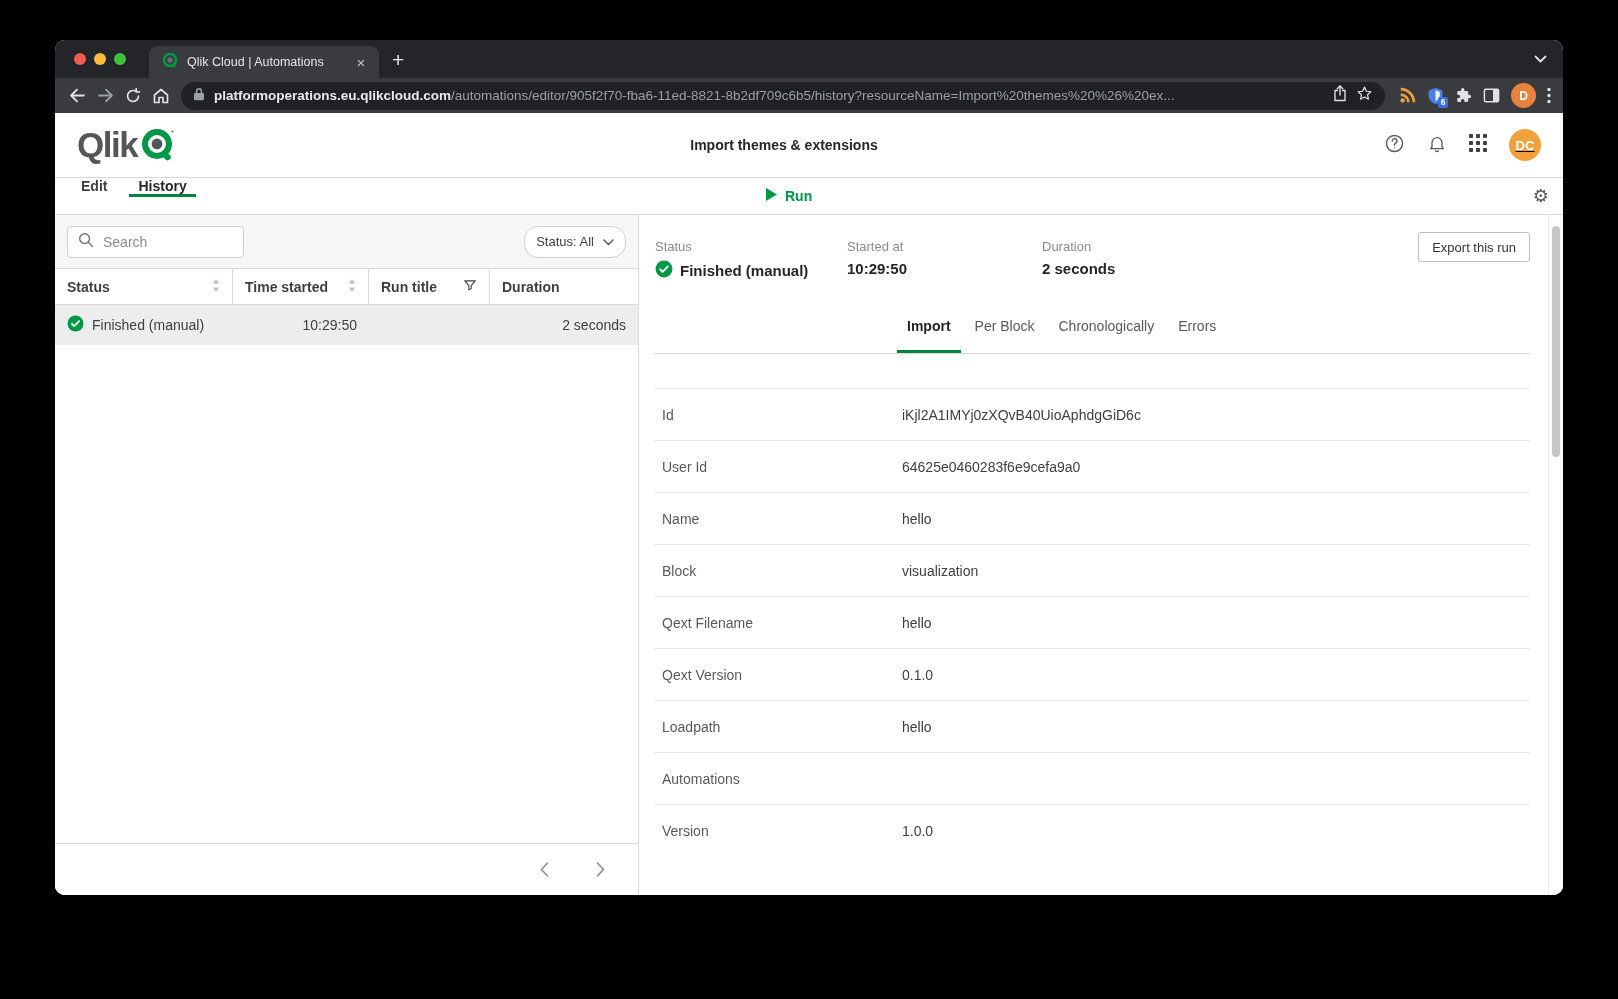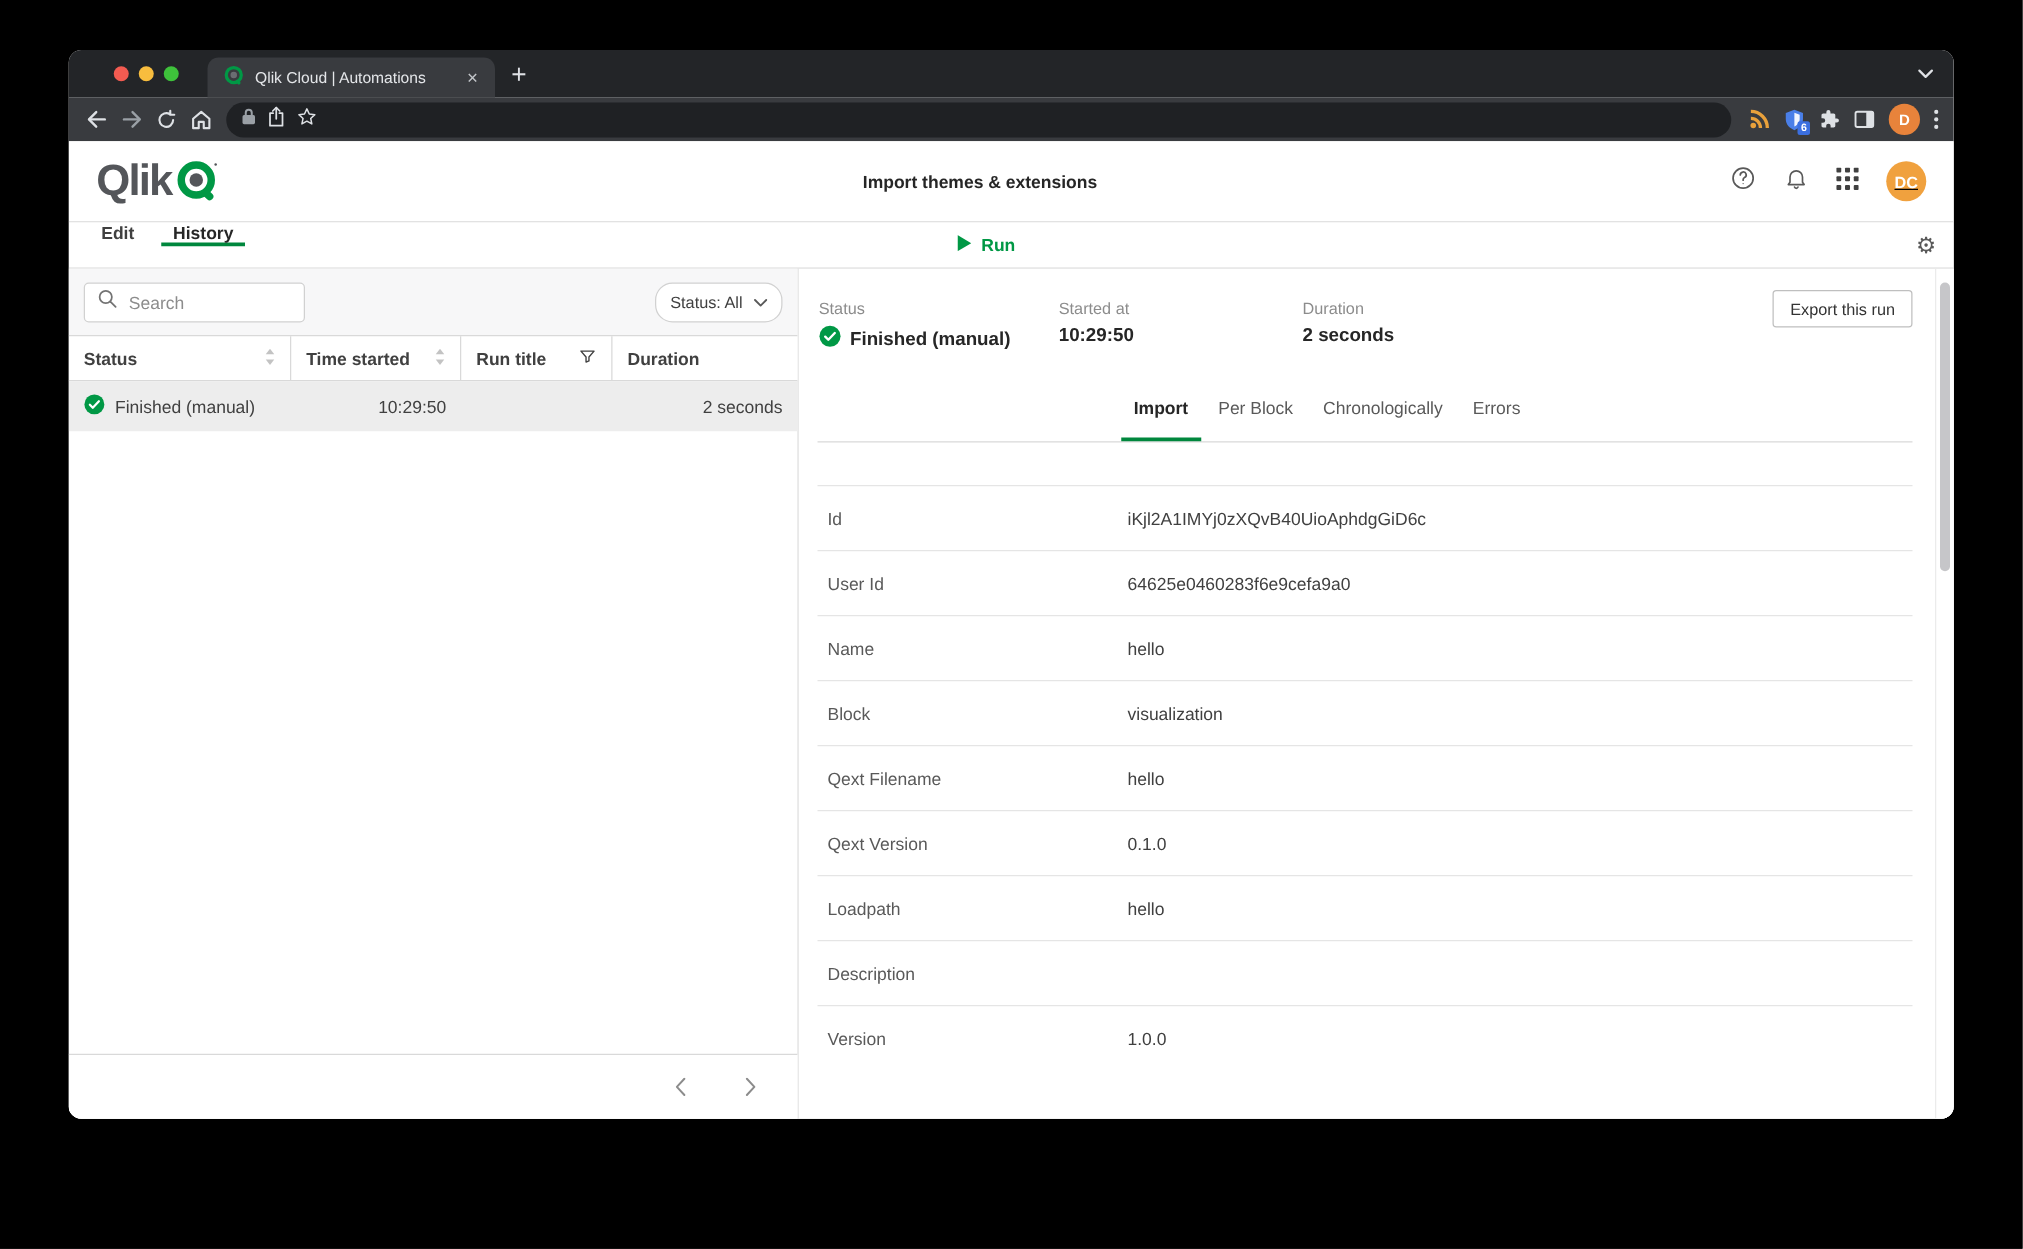--- a/index.html
+++ b/index.html
@@ -3,21 +3,21 @@
 <meta charset="utf-8">
 <style>
   * { box-sizing: border-box; margin: 0; padding: 0; }
   html,body { width:1618px; height:999px; background:#000; overflow:hidden;
               font-family:"Liberation Sans", sans-serif; }
   .window { position:absolute; left:55px; top:40px; width:1508px; height:855px;
             border-radius:10px; overflow:hidden; background:#fff;
             display:flex; flex-direction:column; }
 
   
-  .tabstrip { flex:0 0 38px; background:#232528; display:flex; align-items:center; position:relative;padding-left:17px; }
+  .tabstrip { flex:0 0 38px; background:#232528; display:flex; align-items:center; position:relative; }
   .traffic { display:flex; gap:8px; padding:0 15px 0 19px; }
   .light { width:12px; height:12px; border-radius:50%; }
   .light.r { background:#f35b51; } .light.y { background:#f8bd3e; } .light.g { background:#3ec23b; }
   .btab { align-self:flex-end; height:32px; width:230px; background:#393b3f;
           border-radius:9px 9px 0 0; display:flex; align-items:center; gap:9px;
           padding:0 10px 0 13px; margin-left:8px; }
   .btab-title { flex:1; color:#e4e6e9; font-size:12.5px; white-space:nowrap; overflow:hidden; }
   .btab-close { color:#c3c6ca; font-size:15px; line-height:1; width:16px; text-align:center; }
   .newtab { color:#dee1e5; font-size:21px; font-weight:300; margin-left:13px; line-height:1; }
   .tabsearch { margin-left:auto; margin-right:16px; display:flex; align-items:center; }
@@ -165,20 +165,21 @@
           <path d="M2.5 8L9 2.5L15.5 8V15.5H11V10.5H7V15.5H2.5z"></path>
         </svg>
     </span>
     <div class="omnibox">
       <span>
         <svg width="12" height="14" viewBox="0 0 12 14">
             <rect x="1" y="6" width="10" height="7.3" rx="1.3" fill="#9aa0a6"></rect>
             <path d="M3.6 6V4.2a2.4 2.4 0 0 1 4.8 0V6" fill="none" stroke="#9aa0a6" stroke-width="1.6"></path>
           </svg>
       </span>
+      <span class="url"><span class="domain">platformoperations.eu.qlikcloud.com</span><span>/automations/editor/905f2f70-fba6-11ed-8821-8b2df709c6b5/history?resourceName=Import%20themes%20%26%20ex...</span></span>
       <span>
         <svg width="14" height="17" viewBox="0 0 14 17" fill="none" stroke="#dee1e5" stroke-width="1.4" stroke-linecap="round" stroke-linejoin="round">
             <path d="M4.5 5.5H2v10h10v-10H9.5"></path>
             <path d="M7 10V1"></path>
             <path d="M4.2 3.8L7 1l2.8 2.8"></path>
           </svg>
       </span>
       <span>
         <svg width="17" height="17" viewBox="0 0 24 24" fill="none" stroke="#dee1e5" stroke-width="1.7" stroke-linejoin="round">
             <path d="M12 3l2.7 5.8 6.3.7-4.7 4.3 1.3 6.2L12 16.9 6.4 20l1.3-6.2L3 9.5l6.3-.7z"></path>
@@ -416,21 +417,21 @@
         </div>
         <div class="frow">
           <span class="flabel">Qext Version</span>
           <span class="fvalue">0.1.0</span>
         </div>
         <div class="frow">
           <span class="flabel">Loadpath</span>
           <span class="fvalue">hello</span>
         </div>
         <div class="frow">
-          <span class="flabel">Description</span>
+          <span class="flabel">Automations</span>
           <span class="fvalue"></span>
         </div>
         <div class="frow">
           <span class="flabel">Version</span>
           <span class="fvalue">1.0.0</span>
         </div>
       </div>
 
       <div class="scrolltrack">
         <div class="scrollthumb"></div>

